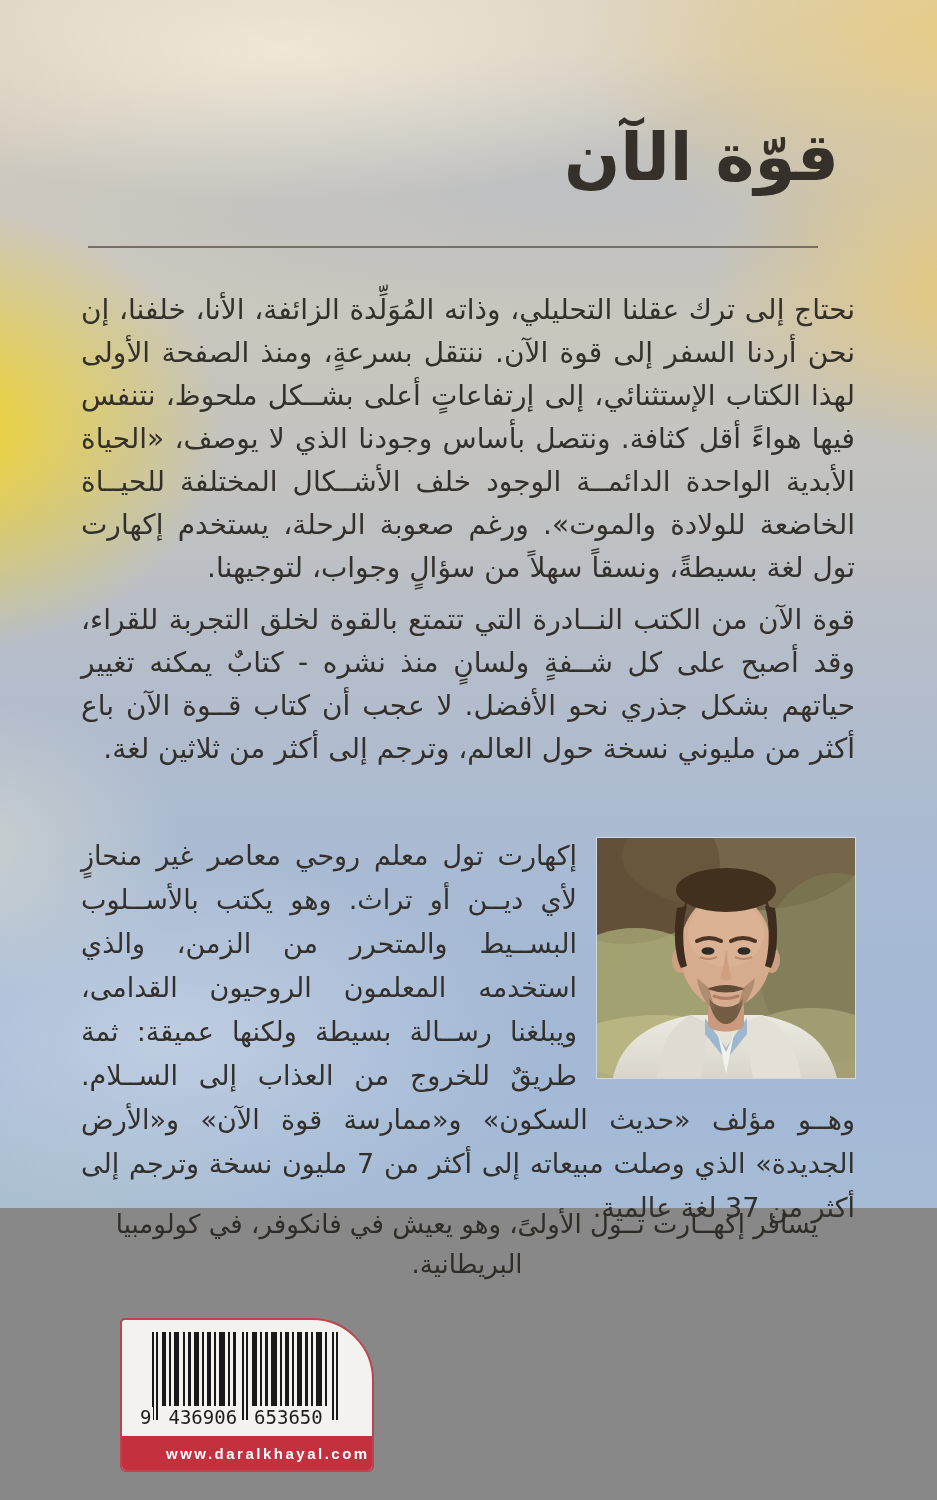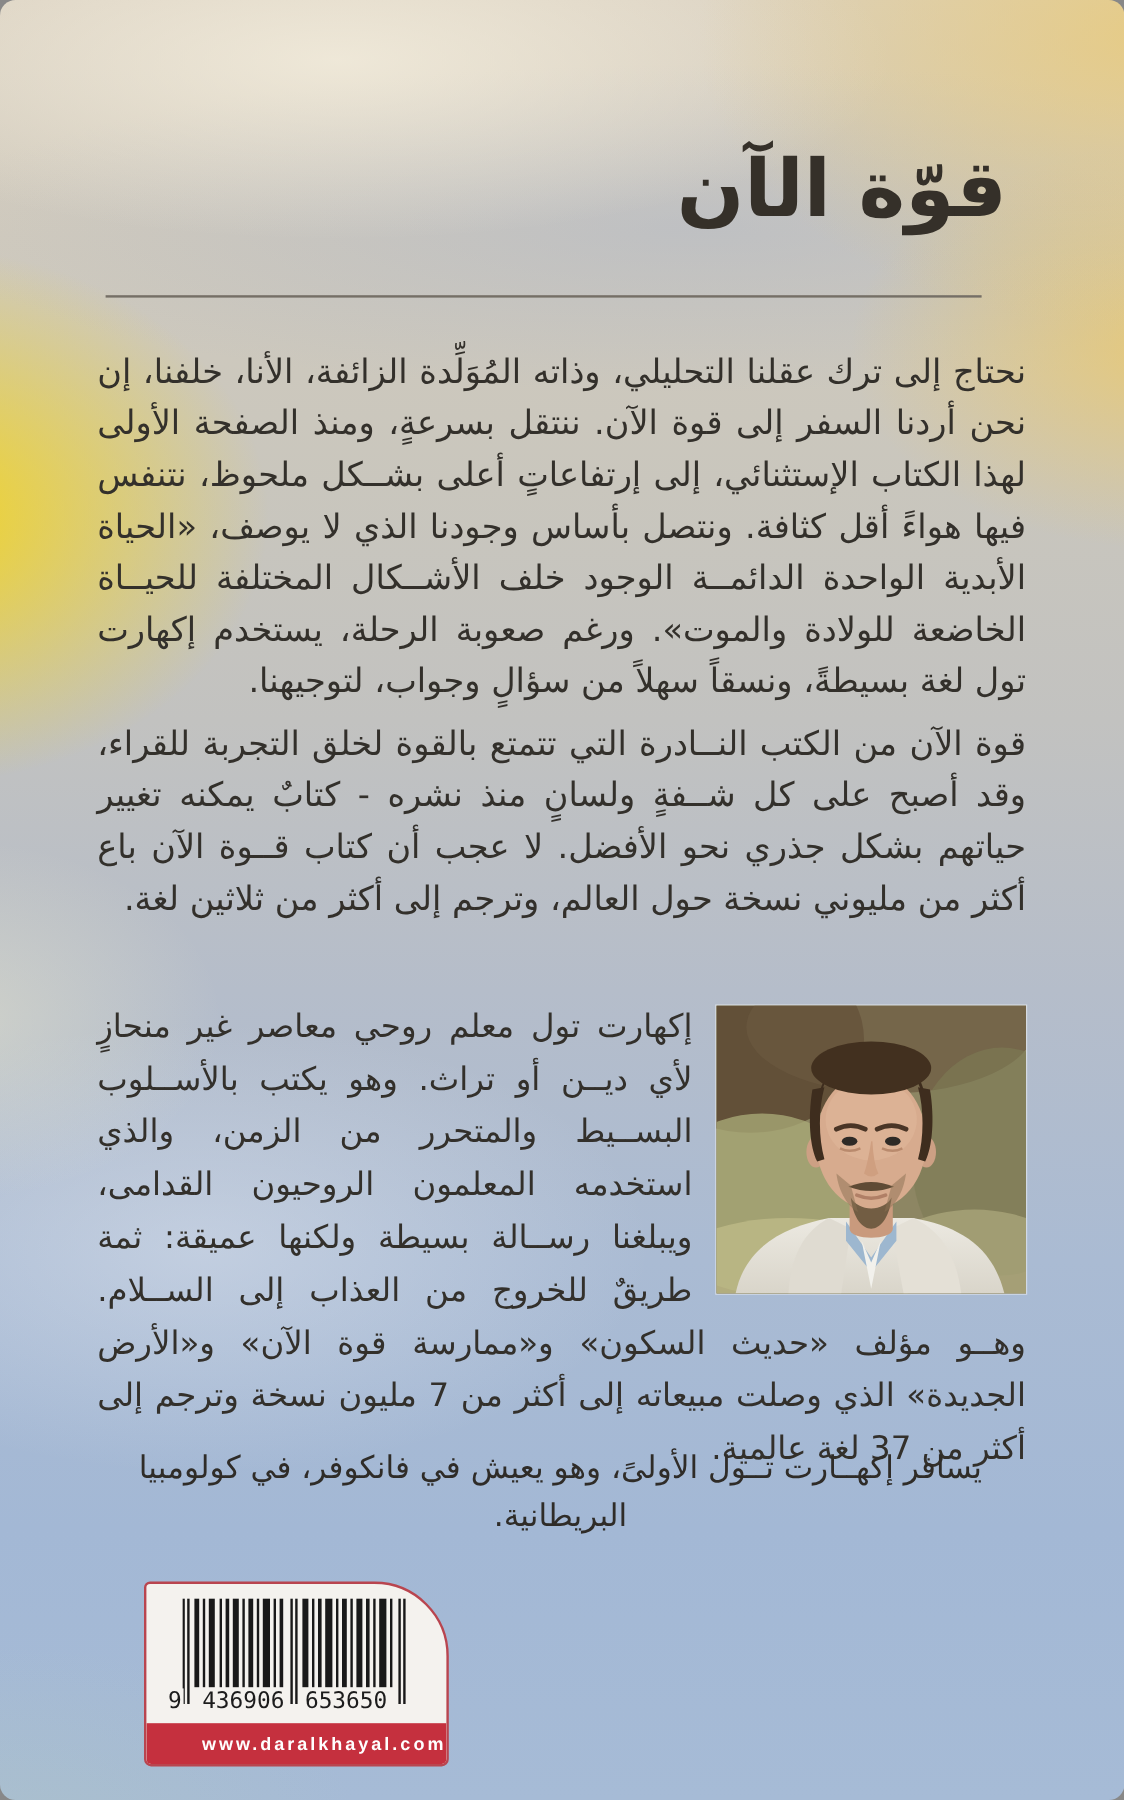--- a/index.html
+++ b/index.html
@@ -1,32 +1,31 @@
 <!DOCTYPE html>
 <html lang="ar" dir="rtl"><head>
 <meta charset="utf-8">
 <style>
   html,body{margin:0;padding:0;}
   body{width:937px;height:1500px;overflow:hidden;background:#888;}
   .page{
-    position:relative;width:937px;height:1500px;
+    position:relative;width:937px;height:1208px;
     direction:rtl;
     font-family:"DejaVu Sans",sans-serif;
     color:#33302b;
     background:
       radial-gradient(ellipse 420px 320px at -70px 430px, rgba(245,213,25,0.95), rgba(245,213,25,0) 70%),
       radial-gradient(ellipse 300px 200px at -40px 850px, rgba(235,230,200,0.5), rgba(235,230,200,0) 75%),
       radial-gradient(ellipse 520px 340px at 102% 30px, rgba(233,202,120,0.8), rgba(233,202,120,0) 72%),
       radial-gradient(ellipse 380px 240px at 104% 290px, rgba(238,201,100,0.75), rgba(238,201,100,0) 70%),
       radial-gradient(ellipse 620px 200px at 30% 50px, rgba(248,242,226,0.7), rgba(248,242,226,0) 75%),
       radial-gradient(ellipse 900px 190px at 62% 190px, rgba(166,178,202,0.42), rgba(166,178,202,0) 72%),
       radial-gradient(ellipse 520px 260px at 18% 1040px, rgba(224,230,240,0.45), rgba(224,230,240,0) 72%),
       radial-gradient(ellipse 420px 220px at 0% 102%, rgba(178,200,188,0.35), rgba(178,200,188,0) 72%),
       linear-gradient(180deg,#dad1c1 0%,#d0cabd 13%,#c9c6bd 27%,#c2c2c0 40%,#b5bdca 55%,#aabbd3 70%,#a3b8d5 85%,#a6bbd6 100%);
-    border-radius: 13px;
   }
   .title{
     position:absolute;top:112px;right:98px;margin:0;
     font-size:66px;font-weight:bold;color:#353029;
     letter-spacing:-1px;line-height:1.4;
   }
   .rule{position:absolute;top:246px;left:88px;width:730px;height:2px;background:#756f66;}
   .para{position:absolute;margin:0;font-size:28px;line-height:43px;text-align:justify;color:#33302b;}
   .para1{top:288px;right:82px;width:774px;}
   .para2{top:598px;right:82px;width:774px;}
@@ -51,21 +50,21 @@
   .barcode-inner{position:relative;height:116px;padding:12px 14px 0 30px;}
   .bars{display:block;}
   .digits{
     direction:ltr;display:flex;align-items:center;gap:13px;
     margin:-15px 0 0 -14px;
     font-family:"DejaVu Sans Mono",monospace;font-size:19px;color:#1c1c1c;
   }
   .digits span{background:#f4f2ee;padding:0 2px;line-height:20px;}
   .site-banner{
     position:absolute;left:0;right:0;bottom:0;height:34px;
-    background:#c5303e;display:flex;align-items:center;justify-content:flex-end;
+    background:#c5303e;display:flex;align-items:center;justify-content:flex-start;padding-left:44px;
   }
   .site-banner span{
     font-family:"Liberation Sans",sans-serif;font-weight:bold;
     font-size:15px;letter-spacing:2.5px;color:#ffffff;
   }
 </style>
 </head>
 <body>
 
 <div class="page">

